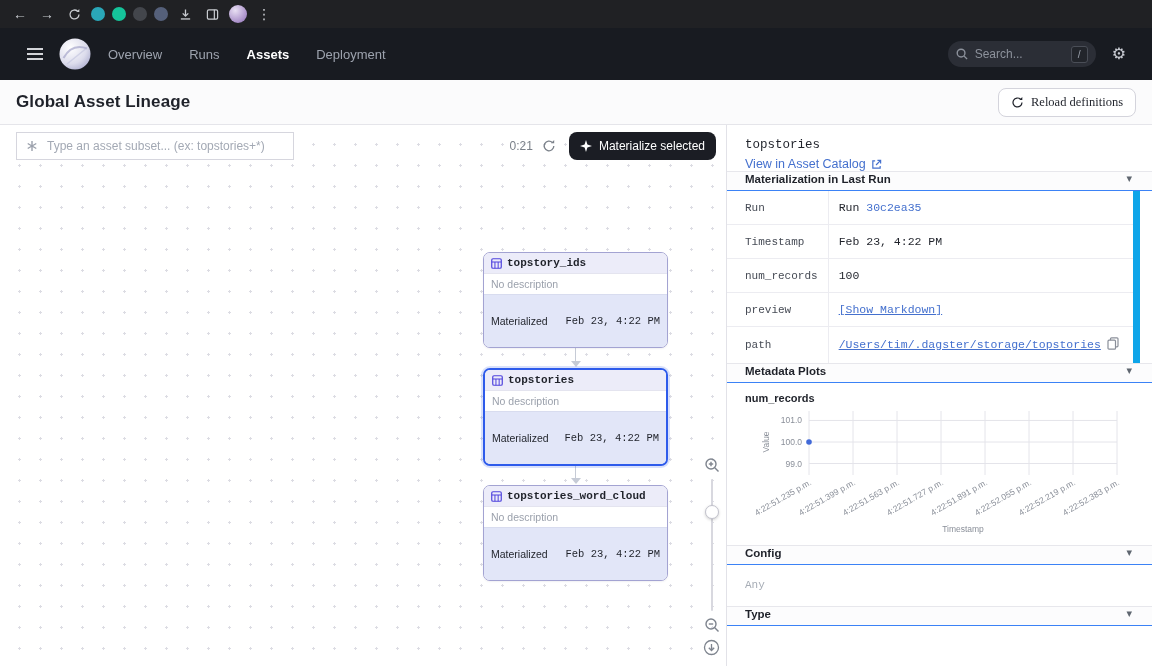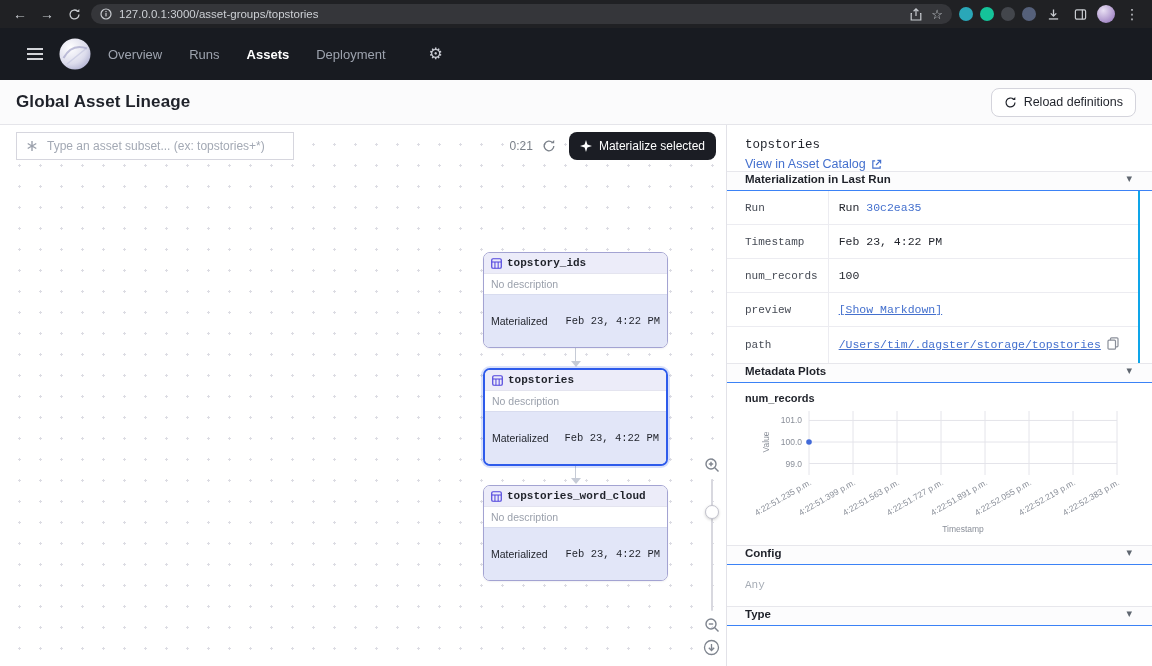--- a/index.html
+++ b/index.html
@@ -24,21 +24,21 @@
   .nav-link{color:#9DA3AE;font-size:13px;margin-right:27px;cursor:pointer;}
   .nav-link.active{color:#FFFFFF;font-weight:700;}
   .nav-search{margin-left:auto;width:148px;height:26px;background:#2B2E36;border-radius:15px;display:flex;align-items:center;padding:0 8px;gap:7px;cursor:text;}
   .search-ph{color:#8D929C;font-size:12px;}
   .kbd{margin-left:auto;min-width:17px;height:17px;border:1px solid #4A4E57;border-radius:3px;background:#22252B;color:#9AA0AB;font-size:10.5px;display:flex;align-items:center;justify-content:center;padding:0 4px;}
   .gear{color:#C9CCD3;font-size:16px;margin-left:16px;cursor:pointer;line-height:1;}
 
   
   .page-header{height:45px;background:#FBFBFC;border-bottom:1px solid #E5E5EA;display:flex;align-items:center;padding:0 16px;}
   .page-title{font-size:17px;font-weight:700;color:#1F222A;letter-spacing:.1px;}
-  .reload-btn{margin-left:auto;height:29px;border:1px solid #D4D4DC;border-radius:8px;background:#fff;display:flex;align-items:center;gap:7px;padding:8px 12px;font-size:12.5px;color:#1F222A;cursor:pointer;}
+  .reload-btn{margin-left:auto;height:29px;border:1px solid #D4D4DC;border-radius:8px;background:#fff;display:flex;align-items:center;gap:7px;padding:8px 12px;font-size:12.5px;color:#1F222A;cursor:pointer;font-family:Liberation Serif, serif;}
 
   
   .main{display:flex;height:541px;}
   .graph-pane{flex:1;position:relative;background-color:#fff;
     background-image:radial-gradient(circle,#DCDCE3 1.1px,transparent 1.3px);
     background-size:21px 21px;background-position:9px 9px;}
   .sidebar{width:426px;border-left:1px solid #E2E2E8;background:#fff;overflow:hidden;}
 
   
   .graph-toolbar{position:absolute;top:7px;left:16px;right:10px;display:flex;align-items:center;z-index:5;}
@@ -71,60 +71,41 @@
   
   .sb-head{padding:13px 18px 0 18px;}
   .sb-title{font-size:12.5px;color:#1F222A;}
   .sb-link{display:inline-flex;align-items:center;gap:5px;color:#4470CE;font-size:12.5px;margin-top:5px;cursor:pointer;text-decoration:none;}
   .section-header{display:flex;justify-content:space-between;align-items:center;padding:0 20px 5px 18px;font-size:11.5px;font-weight:700;color:#1F222A;border-top:1px solid #E7E7EC;border-bottom:1px solid #3b82f6;background:#FCFCFD;cursor:pointer;margin-top:-1px;}
   .section-header:first-of-type{margin-top:10px;}
   .chev{color:#5F6670;font-size:11px;font-weight:400;}
   table.kv{width:413px;border-collapse:collapse;}
   .kv td{border-bottom:1px solid #ECECF1;font-size:11.5px;padding:10px 10px;vertical-align:middle;}
   .kv td.k{width:100px;color:#464B55;border-right:1px solid #ECECF1;padding-left:18px;font-size:11px;}
-  .kv td.v{color:#1F222A;border-right:2px solid #0ea5e9;}
+  .kv td.v{color:#1F222A;border-right:7px solid #0ea5e9;}
   .blue{color:#4470CE;text-decoration:none;cursor:pointer;}
   .u{text-decoration:underline;}
   .copy-ic{display:inline-block;vertical-align:-2px;margin-left:6px;cursor:pointer;}
   .plot-title{margin:9px 0 0 18px;font-size:11px;font-weight:700;color:#1F222A;}
   .plot-wrap{margin:2px 0 4px 6px;}
   #plot-svg text.tick{font-size:8.5px;fill:#8A8F99;font-family:"Liberation Sans",sans-serif;}
   .config-any{padding:14px 18px 16px 18px;font-size:11px;color:#A7ADB6;}
 </style>
 </head>
 <body>
 
 <div class="browser-bar">
   <span class="bb-btn">←</span>
   <span class="bb-btn">→</span>
   <span class="bb-btn">
     <svg width="13" height="13" viewBox="0 0 16 16">
         <path d="M13.5 8a5.5 5.5 0 1 1-1.7-4" fill="none" stroke="#C8CBD0" stroke-width="1.6"></path>
         <path d="M13.9 1.2v3.6h-3.6z" fill="#C8CBD0"></path>
       </svg>
   </span>
-  <div class="url-pill">
-    <span style="display:flex;">
-      <svg width="12" height="12" viewBox="0 0 12 12">
-          <circle cx="6" cy="6" r="5" fill="none" stroke="#C8CBD0" stroke-width="1.2"></circle>
-          <rect x="5.4" y="5" width="1.2" height="3.4" fill="#C8CBD0"></rect>
-          <rect x="5.4" y="3" width="1.2" height="1.2" fill="#C8CBD0"></rect>
-        </svg>
-    </span>
-    <span class="url-text">127.0.0.1:3000/asset-groups/topstories</span>
-    <span class="pill-right">
-      <span style="display:flex;">
-        <svg width="12" height="13" viewBox="0 0 12 13" fill="none" stroke="#C8CBD0" stroke-width="1.2">
-            <path d="M2 5.5h-.8v6.5h9.6V5.5H10"></path>
-            <path d="M6 1v7M3.6 3.2 6 .9l2.4 2.3"></path>
-          </svg>
-      </span>
-      <span>☆</span>
-    </span>
-  </div>
   <span class="ext-dot" style="background:#2AA7B8"></span>
   <span class="ext-dot" style="background:#15C39A"></span>
   <span class="ext-dot" style="background:#43464C"></span>
   <span class="ext-dot" style="background:#55607A"></span>
   <span class="bb-btn">
     <svg width="13" height="13" viewBox="0 0 14 14" fill="none" stroke="#C8CBD0" stroke-width="1.4">
         <path d="M7 1.5v7M4 5.8 7 8.8l3-3"></path>
         <path d="M2 11.8h10"></path>
       </svg>
   </span>
@@ -159,20 +140,28 @@
         </defs>
       <circle cx="17" cy="17" r="15.5" fill="url(#lg)"></circle>
       <path d="M5.5 21 Q14 6 29 11.5" stroke="#A9AACC" fill="none" stroke-width="2" opacity=".75"></path>
       <path d="M9 27 Q19 19 27.5 12" stroke="#C3C4DE" fill="none" stroke-width="1.5" opacity=".65"></path>
     </svg>
   </span>
   <span class="nav-link">Overview</span>
   <span class="nav-link">Runs</span>
   <span class="nav-link active">Assets</span>
   <span class="nav-link">Deployment</span>
+  <div class="nav-search">
+    <svg width="12" height="12" viewBox="0 0 13 13" fill="none" stroke="#8D929C" stroke-width="1.5">
+        <circle cx="5.5" cy="5.5" r="4.2"></circle>
+        <line x1="8.8" y1="8.8" x2="12" y2="12"></line>
+      </svg>
+    <span class="search-ph">Search...</span>
+    <span class="kbd">/</span>
+  </div>
   <span class="gear">⚙</span>
 </nav>
 
 <div class="page-header">
   <span class="page-title">Global Asset Lineage</span>
   <button class="reload-btn">
     <svg width="13" height="13" viewBox="0 0 16 16">
         <path d="M13.5 8a5.5 5.5 0 1 1-1.7-4" fill="none" stroke="#1F222A" stroke-width="1.5"></path>
         <path d="M13.9 1.2v3.6h-3.6z" fill="#1F222A"></path>
       </svg>

